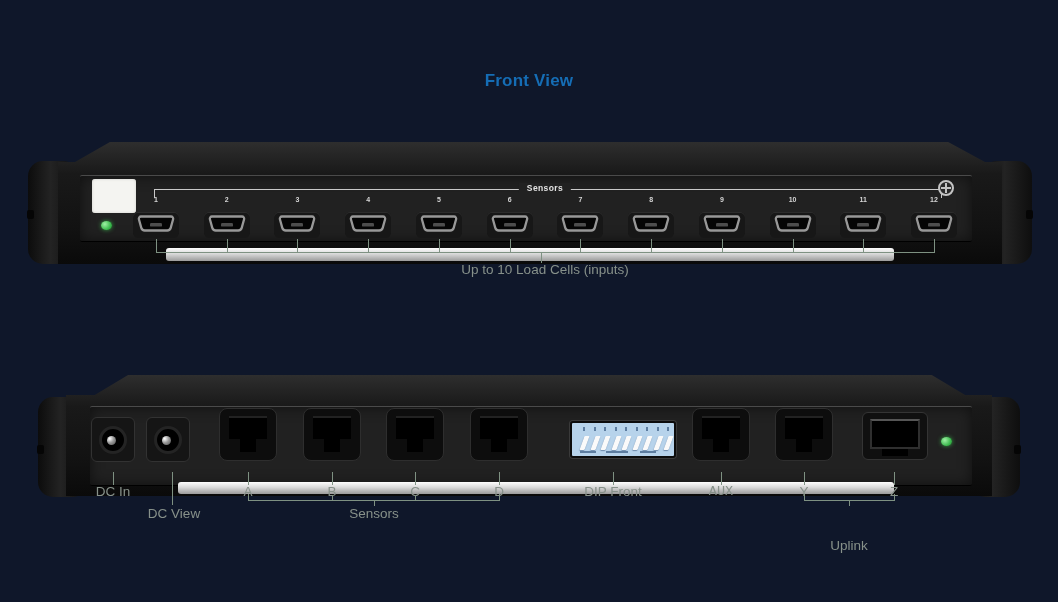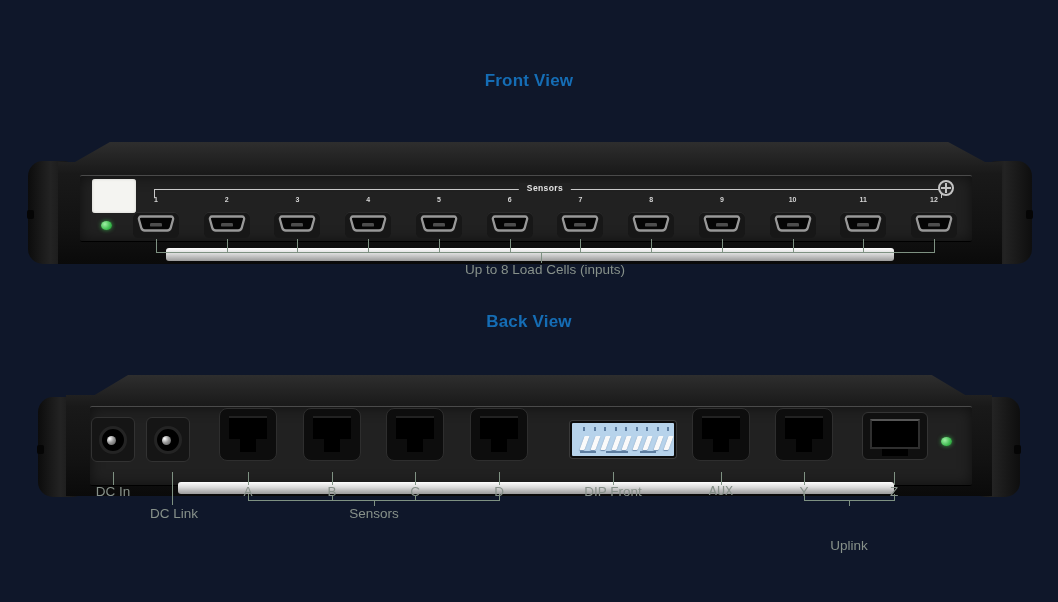--- a/index.html
+++ b/index.html
@@ -237,23 +237,22 @@
       <div class="tick front-tick" style="left: 509.65px;"></div>
       <div class="tick front-tick" style="left: 580.38px;"></div>
       <div class="tick front-tick" style="left: 651.11px;"></div>
       <div class="tick front-tick" style="left: 721.84px;"></div>
       <div class="tick front-tick" style="left: 792.57px;"></div>
       <div class="tick front-tick" style="left: 863.3px;"></div>
       <div class="tick front-tick" style="left: 934.03px;"></div>
     </div>
   <div class="hline" style="left:156px;top:252px;width:779px;"></div>
   <div class="tick" style="left:541px;top:252px;height:11px;"></div>
-  <div class="ann-label" style="left:545px;top:262px;">Up to 8 Load Cells (inputs)</div>
-
-  <div class="view-title" id="back-title">Back View</div>
+  <div class="ann-label" style="left:545px;top:262px;">Up to 10 Load Cells (inputs)</div>
+
 
   <div class="device" id="back-device">
     <div class="bumper left"></div>
     <div class="bumper right"></div>
     <div class="body"></div>
     <div class="panel"></div>
 
     <div class="barrel" style="left:53px;">
         <div class="hole"></div>
         <div class="pin"></div>
@@ -342,17 +341,17 @@
   <div class="tick" style="left:332px;top:495px;height:5px;"></div>
   <div class="tick" style="left:415px;top:495px;height:5px;"></div>
   <div class="tick" style="left:499px;top:494px;height:6px;"></div>
   <div class="tick" style="left:374px;top:500px;height:6px;"></div>
 
   <div class="hline" style="left:804px;top:500px;width:91px;"></div>
   <div class="tick" style="left:804px;top:494px;height:6px;"></div>
   <div class="tick" style="left:894px;top:494px;height:6px;"></div>
   <div class="tick" style="left:849px;top:500px;height:6px;"></div>
 
-  <div class="ann-label" style="left:174px;top:506px;">DC Link</div>
+  <div class="ann-label" style="left:174px;top:506px;">DC View</div>
   <div class="ann-label" style="left:374px;top:506px;">Sensors</div>
   <div class="ann-label" style="left:849px;top:506px;margin-top:32px;">Uplink</div>
 
 </div>
 
 </body></html>

